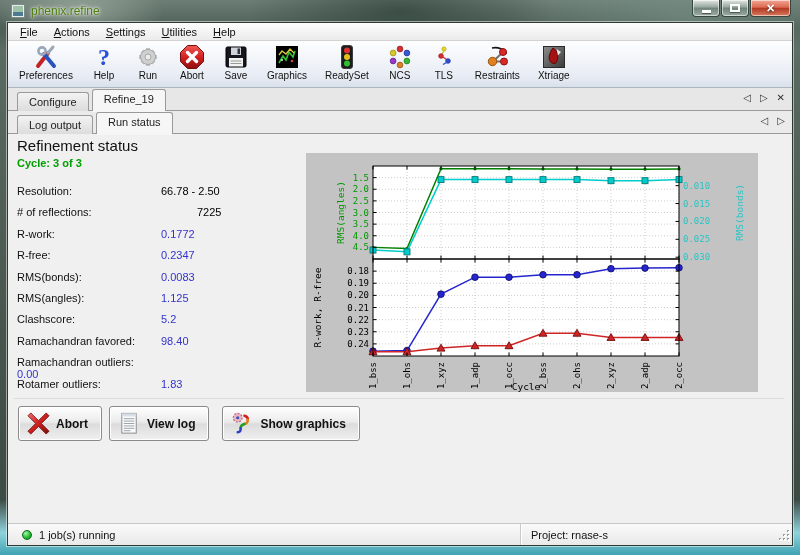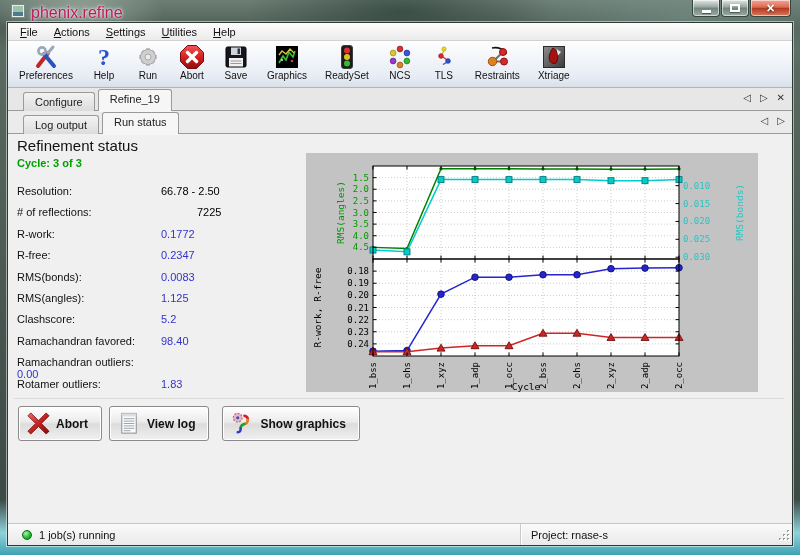--- a/index.html
+++ b/index.html
@@ -10,21 +10,21 @@
     overflow: hidden;
     background:
       radial-gradient(130px 50px at 10% 2%, rgba(200,215,200,.45), transparent 65%),
       radial-gradient(220px 70px at 50% 2%, rgba(30,50,42,.55), transparent 70%),
       radial-gradient(260px 90px at 86% 3%, rgba(130,160,150,.45), transparent 70%),
       linear-gradient(180deg, #6d7e75 0%, #4e5f57 5%, #5a6b62 9%, #47554e 60%, #3d4b45 90%, #8fd2db 96%, #3fa2b2 100%);
   }
   
   .titlebar { position: absolute; top: 0; left: 0; right: 0; height: 22px; }
   .win-icon { position: absolute; left: 11px; top: 4px; width: 14px; height: 14px; }
-  .title-text { position: absolute; left: 31px; top: 4px; font-size: 16px; color: #be185d;
+  .title-text { position: absolute; left: 31px; top: 4px; font-size: 12px; color: #4d7c0f;
     text-shadow: 0 0 4px rgba(255,255,255,.95), 0 0 2px rgba(255,255,255,.9); }
   .win-controls { position: absolute; top: 0; right: 9px; display: flex; }
   .win-btn { width: 28px; height: 17px; border: 1px solid #38453f; border-top: none;
     border-radius: 0 0 4px 4px; display: flex; align-items: center; justify-content: center;
     background: linear-gradient(180deg, rgba(255,255,255,.8), rgba(205,215,210,.4) 45%, rgba(115,130,123,.4) 50%, rgba(195,210,203,.55));
     box-shadow: inset 0 0 0 1px rgba(255,255,255,.55); margin-left: 1px; }
   .win-btn.close { width: 41px;
     background: linear-gradient(180deg, #f2a797, #dd6a50 45%, #b13a23 52%, #d97a5e); }
   .g-min { width: 9px; height: 3px; background: #fff; margin-top: 7px; box-shadow: 0 1px 1px rgba(0,0,0,.5); }
   .g-max { width: 10px; height: 8px; border: 2px solid #fff; box-shadow: 0 1px 1px rgba(0,0,0,.4); }
@@ -39,21 +39,21 @@
   .menu-item { padding: 2px 8px; cursor: default; }
   
   .toolbar { height: 47px; background: linear-gradient(180deg, #fefeff, #e6ebf3 80%, #d9e0ea);
     border-bottom: 1px solid #acb6c1; display: flex; align-items: flex-start; padding: 2px 0 0 2px; }
   .tool-item { display: flex; flex-direction: column; align-items: center; font-size: 10px;
     padding: 1px 9px; color: #111; cursor: default; }
   .tool-icon { width: 26px; height: 26px; }
   .tool-icon svg { width: 26px; height: 26px; display: block; }
   
   .tabrow { position: relative; height: 23px; background: #e7e7e7; border-bottom: 1px solid #9a9a9a;
-    padding-left: 15px; display: flex; align-items: flex-end; }
+    padding-left: 9px; display: flex; align-items: flex-end; }
   .tabrow.sub { background: #ebebeb; }
   .tab { height: 19px; padding: 3px 11px 2px; font-size: 11px; border: 1px solid #9a9a9a; border-bottom: none;
     border-radius: 3px 3px 0 0; background: linear-gradient(#f3f3f3, #dcdcdc); margin-right: 3px; color: #222;
     position: relative; top: 1px; white-space: nowrap; }
   .tab.active { background: #f6f6f6; font-weight: normal; height: 22px; top: 1px; z-index: 2;
     box-shadow: 0 1px 0 #f6f6f6; }
   .tab-ctrls { position: absolute; right: 7px; top: 5px; display: flex; gap: 9px; font-size: 10px;
     color: #333; align-items: center; }
   .tab-ctrls span { cursor: default; line-height: 1; }
   

